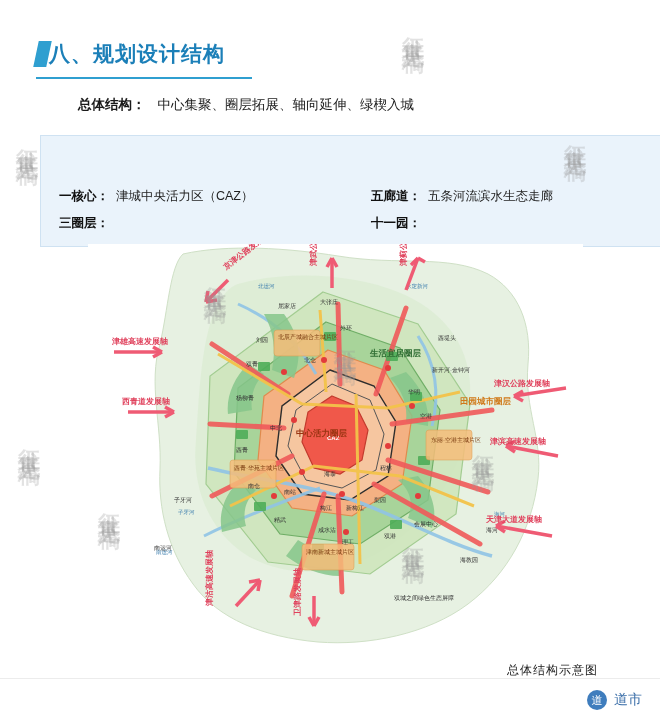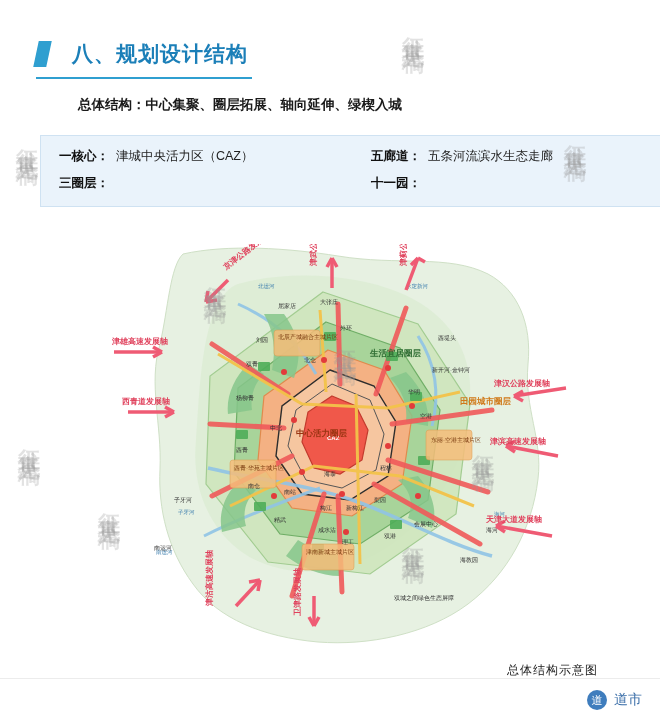--- a/index.html
+++ b/index.html
@@ -21,21 +21,21 @@
     background: #ffffff;
   }
 
   
   .heading {
     position: absolute;
     left: 36px;
     top: 40px;
     display: flex;
     align-items: center;
-    gap: 23px;
+    gap: 0;
   }
   .heading-mark {
     width: 13px;
     height: 26px;
     background: #2f9fd0;
     transform: skewX(-12deg);
   }
   .heading-text {
     font-size: 21px;
     font-weight: bold;
@@ -53,21 +53,21 @@
 
   
   .subtitle {
     position: absolute;
     left: 78px;
     top: 96px;
     font-size: 13.5px;
     color: #1a1a1a;
     white-space: nowrap;
   }
-  .subtitle b { font-weight: bold; }
+  .subtitle b { font-weight: normal; margin-left: 12px; }
   .subtitle .label { font-weight: bold; }
 
   
   .facts {
     position: absolute;
     left: 40px;
     top: 135px;
     width: 656px;
     background: #eaf3fb;
     border: 1px solid #cfe2f2;
@@ -87,20 +87,21 @@
     color: #1a1a1a;
     white-space: nowrap;
   }
   .fact .term {
     font-weight: bold;
     color: #111;
     margin-right: 7px;
   }
   .fact .desc {
     color: #222;
+    margin-top: 40px;
   }
 
   
   .map {
     position: absolute;
     left: 88px;
     top: 244px;
     width: 495px;
     height: 412px;
     overflow: hidden;

